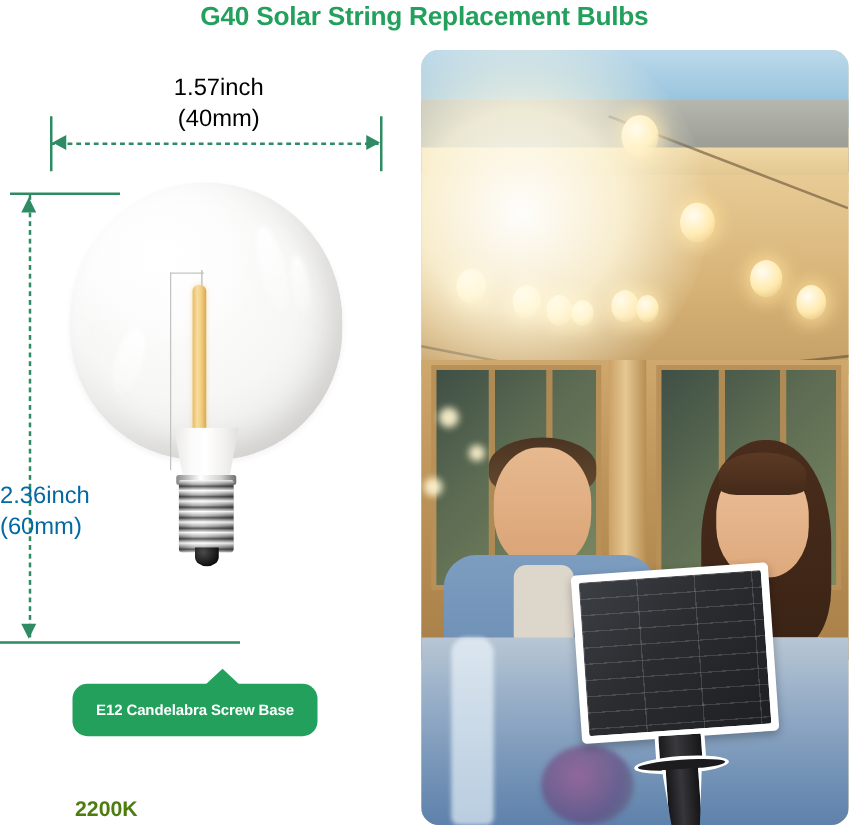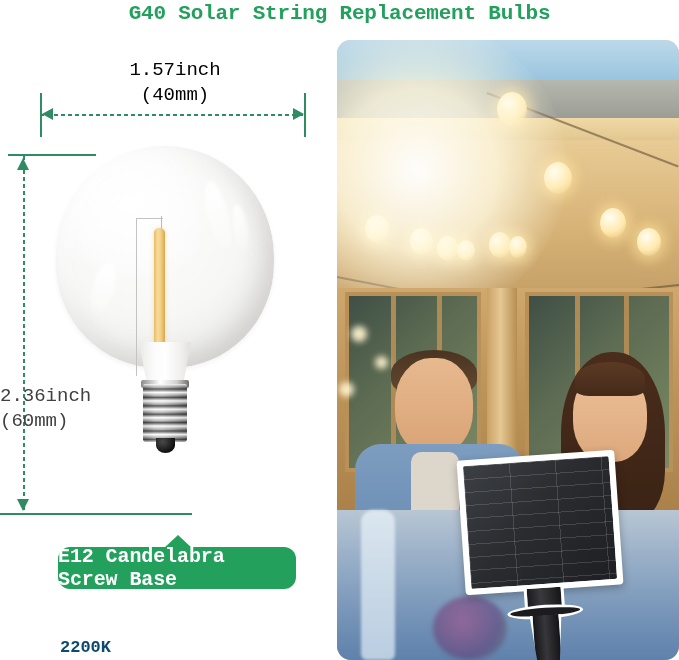--- a/index.html
+++ b/index.html
@@ -2,21 +2,21 @@
 <html><head>
 <meta charset="utf-8">
 <style>
   * { box-sizing: border-box; margin: 0; padding: 0; }
   html, body {
     width: 679px; height: 660px;
     background: #ffffff;
     font-family: "Liberation Sans", sans-serif;
     overflow: hidden;
   }
-  #page { position: relative; width: 679px; height: 660px; background:#fff;font-family:Liberation Mono, monospace; }
+  #page { position: relative; width: 679px; height: 660px; background:#fff; }
 
   
   .title {
     position: absolute; top: 2px; left: 0; width: 679px;
     text-align: center;
     font-size: 21px; font-weight: 700; letter-spacing: -0.2px;
     color: #22a05c;
   }
 
   
@@ -53,21 +53,21 @@
   .tick-h.top { left: 8px; top: 114px; width: 88px; }
   .tick-h.bot { left: 0px; top: 473px; width: 192px; }
   .arrow-up, .arrow-dn {
     position: absolute; left: 17px; width: 0; height: 0;
     border-left: 6px solid transparent; border-right: 6px solid transparent;
   }
   .arrow-up { top: 118px; border-bottom: 12px solid #2e8b63; }
   .arrow-dn { top: 459px; border-top: 12px solid #2e8b63; }
   .dim-v-label {
     position: absolute; left: 0px; top: 344px; width: 132px;
-    text-align: left; color: #404040; font-size: 19px; line-height: 25px;
+    text-align: left; color: #0369a1; font-size: 19px; line-height: 25px;
   }
 
   
   .bulb { position: absolute; left: 48px; top: 106px; width: 234px; height: 400px; }
   .globe {
     position: absolute; left: 8px; top: 0px; width: 218px; height: 222px;
     border-radius: 50% 50% 47% 47%;
     background:
       radial-gradient(ellipse 55% 48% at 33% 26%, #ffffff 0%, #fdfdfd 40%, rgba(255,255,255,0) 72%),
       radial-gradient(ellipse 80% 76% at 42% 38%, #fdfdfd 0%, #f7f7f6 52%, #ebebea 82%, #dedddb 100%);
@@ -131,35 +131,35 @@
     background: linear-gradient(to right, #8a8a8a, #ffffff 40%, #cfcfcf 75%, #6f6f6f);
   }
   .base-tip {
     position: absolute; left: 108px; top: 292px; width: 19px; height: 15px;
     border-radius: 0 0 52% 52%;
     background: radial-gradient(ellipse at 35% 25%, #4a4a4a, #101010 70%);
   }
 
   
   .badge {
-    position: absolute; left: 58px; top: 507px; width: 238px; height: 42px;
+    position: absolute; left: 58px; top: 507px; width: 196px; height: 42px;
     background: #22a05c; border-radius: 12px;
     display: flex; align-items: center; justify-content: center;
-    color: #ffffff; font-size: 20px; font-weight: 700; letter-spacing: -0.1px;
+    color: #ffffff; font-size: 12px; font-weight: 700; letter-spacing: -0.1px;
   }
   .badge-notch {
     position: absolute; left: 163px; top: 495px; width: 0; height: 0;
     border-left: 15px solid transparent; border-right: 15px solid transparent;
     border-bottom: 14px solid #22a05c;
   }
 
   
   .kelvin-label {
     position: absolute; left: 60px; top: 598px;
-    color: #0c4a6e; font-size: 17px; font-weight: 700;
+    color: #4d7c0f; font-size: 17px; font-weight: 700;
   }
 
   
   .photo {
     position: absolute; left: 337px; top: 40px; width: 342px; height: 620px;
     border-radius: 14px; overflow: hidden;
     background: #d9c49a;
   }
   .sky {
     position: absolute; left: 0; top: 0; width: 100%; height: 62px;

